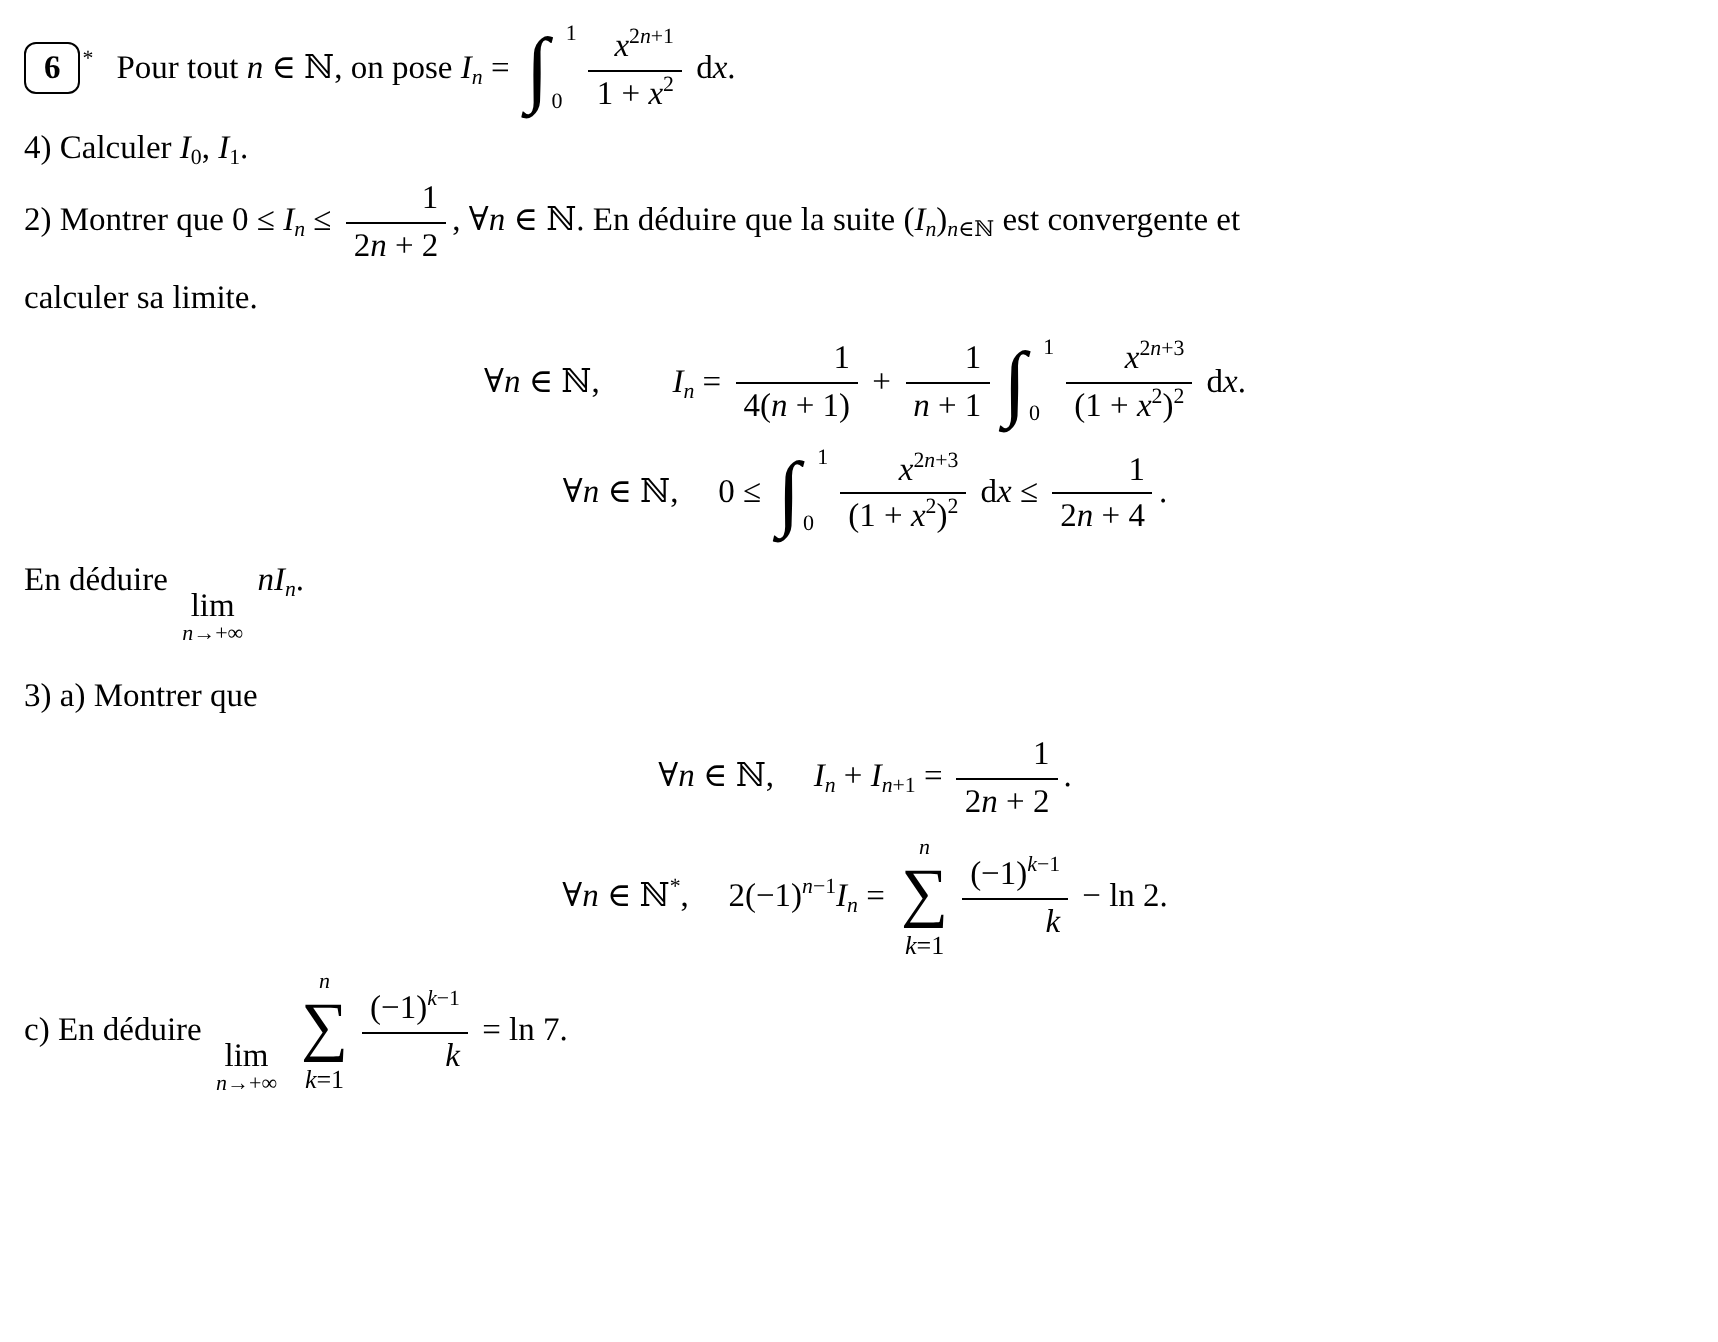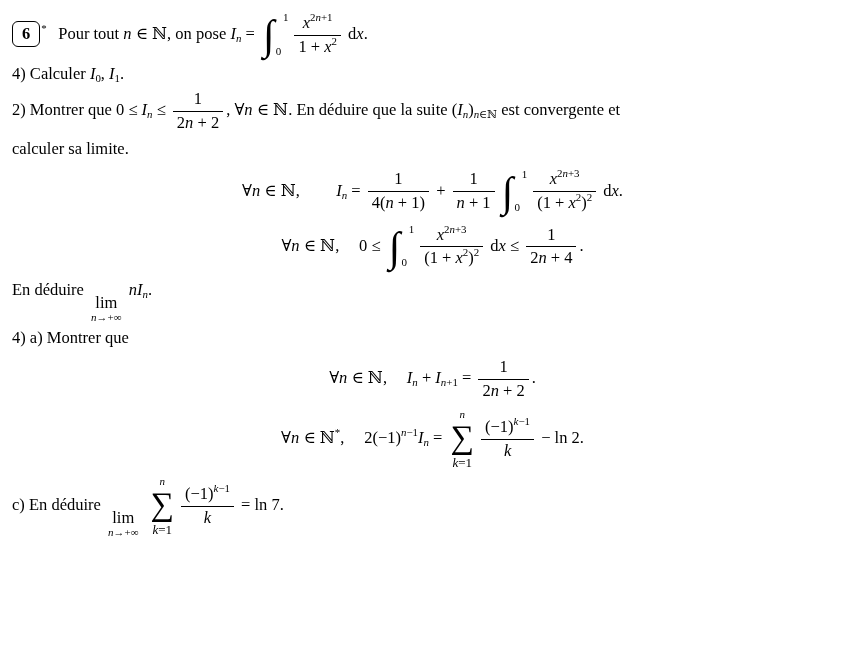--- a/index.html
+++ b/index.html
@@ -13,57 +13,57 @@
     overflow: hidden;
   }
   .doc { width: 100%; }
   .line { margin: 3px 0; line-height: 1.4; }
   .disp { text-align: center; margin: 7px 0; }
   .rm { font-style: normal; }
   .it { font-style: italic; }
   .sup { font-size: 0.66em; vertical-align: 0.6em; line-height: 0; }
   .sub { font-size: 0.66em; vertical-align: -0.28em; line-height: 0; }
   .frac { display: inline-block; vertical-align: middle; text-align: center; margin: 0 3px; }
-  .frac .num, .frac .den { display: block; padding: 1px 4px; line-height: 1.25; }
+  .frac .num, .frac .den { display: block; padding: 1px 4px; line-height: 1.25; text-align: right; }
   .frac .den { border-top: 1.3px solid #000; font-family: Liberation Serif, serif; }
   .qbox {
     display: inline-block; border: 1.7px solid #000; border-radius: 6px;
     padding: 0 9px 1px 9px; font-weight: bold; margin-right: 1px;
   }
   .intw { display: inline-block; position: relative; vertical-align: middle;
           margin: 0 2px; padding: 2px 15px 2px 2px; }
   .ints { font-size: 42px; line-height: 1.05; display: inline-block; }
   .int-sup { position: absolute; top: -1px; right: 1px; font-size: 11px; }
   .int-sub { position: absolute; bottom: 0; left: 52%; font-size: 11px; }
   .sumw { display: inline-flex; flex-direction: column; align-items: center;
           vertical-align: middle; margin: 0 4px; line-height: 1; }
   .sum-above { font-size: 11px; line-height: 1; margin-bottom: 1px; }
   .sum-sign { font-size: 33px; line-height: 1; }
   .sum-below { font-size: 13px; line-height: 1; margin-top: 2px; }
   .limw { display: inline-flex; flex-direction: column; align-items: center;
-          vertical-align: -13px; margin: 0 3px; line-height: 1; }
+          vertical-align: -13px; margin: 10px 3px; line-height: 1; }
   .lim-main { line-height: 1.1; }
   .lim-below { font-size: 11px; line-height: 1; }
   .msp { display: inline-block; }
 </style>
 </head>
 <body style="background: rgb(255, 255, 255); color: rgb(0, 0, 0);">
 
 <div class="doc">
   <div class="line"><span class="qbox">6</span><span class="sup"><span class="rm">*</span></span><span class="msp" style="width: 0.7em;"></span><span class="rm">Pour tout </span><span class="it">n</span><span class="rm"> ∈ ℕ, on pose </span><span class="it">I</span><span class="sub"><span class="it">n</span></span><span class="rm"> = </span><span class="intw"><span class="ints">∫</span><span class="int-sup">1</span><span class="int-sub">0</span></span><span class="frac"><span class="num"><span class="it">x</span><span class="sup"><span class="rm">2</span><span class="it">n</span><span class="rm">+1</span></span></span><span class="den"><span class="rm">1 + </span><span class="it">x</span><span class="sup"><span class="rm">2</span></span></span></span><span class="rm"> d</span><span class="it">x</span><span class="rm">.</span></div>
   <div class="line"><span class="rm">4) Calculer </span><span class="it">I</span><span class="sub"><span class="rm">0</span></span><span class="rm">, </span><span class="it">I</span><span class="sub"><span class="rm">1</span></span><span class="rm">.</span></div>
   <div class="line"><span class="rm">2) Montrer que 0 ≤ </span><span class="it">I</span><span class="sub"><span class="it">n</span></span><span class="rm"> ≤ </span><span class="frac"><span class="num"><span class="rm">1</span></span><span class="den"><span class="rm">2</span><span class="it">n</span><span class="rm"> + 2</span></span></span><span class="rm">, ∀</span><span class="it">n</span><span class="rm"> ∈ ℕ. En déduire que la suite (</span><span class="it">I</span><span class="sub"><span class="it">n</span></span><span class="rm">)</span><span class="sub"><span class="it">n</span><span class="rm">∈ℕ</span></span><span class="rm"> est convergente et</span></div>
   <div class="line">calculer sa limite.</div>
   <div class="line disp"><span class="rm">∀</span><span class="it">n</span><span class="rm"> ∈ ℕ,</span><span class="msp" style="width: 2.2em;"></span><span class="it">I</span><span class="sub"><span class="it">n</span></span><span class="rm"> = </span><span class="frac"><span class="num"><span class="rm">1</span></span><span class="den"><span class="rm">4(</span><span class="it">n</span><span class="rm"> + 1)</span></span></span><span class="rm"> + </span><span class="frac"><span class="num"><span class="rm">1</span></span><span class="den"><span class="it">n</span><span class="rm"> + 1</span></span></span><span class="intw"><span class="ints">∫</span><span class="int-sup">1</span><span class="int-sub">0</span></span><span class="frac"><span class="num"><span class="it">x</span><span class="sup"><span class="rm">2</span><span class="it">n</span><span class="rm">+3</span></span></span><span class="den"><span class="rm">(1 + </span><span class="it">x</span><span class="sup"><span class="rm">2</span></span><span class="rm">)</span><span class="sup"><span class="rm">2</span></span></span></span><span class="rm"> d</span><span class="it">x</span><span class="rm">.</span></div>
   <div class="line disp"><span class="rm">∀</span><span class="it">n</span><span class="rm"> ∈ ℕ,</span><span class="msp" style="width: 1.2em;"></span><span class="rm">0 ≤ </span><span class="intw"><span class="ints">∫</span><span class="int-sup">1</span><span class="int-sub">0</span></span><span class="frac"><span class="num"><span class="it">x</span><span class="sup"><span class="rm">2</span><span class="it">n</span><span class="rm">+3</span></span></span><span class="den"><span class="rm">(1 + </span><span class="it">x</span><span class="sup"><span class="rm">2</span></span><span class="rm">)</span><span class="sup"><span class="rm">2</span></span></span></span><span class="rm"> d</span><span class="it">x</span><span class="rm"> ≤ </span><span class="frac"><span class="num"><span class="rm">1</span></span><span class="den"><span class="rm">2</span><span class="it">n</span><span class="rm"> + 4</span></span></span><span class="rm">.</span></div>
   <div class="line"><span class="rm">En déduire </span><span class="limw">
         <span class="lim-main">lim</span>
         <span class="lim-below"><span class="it">n</span><span class="rm">→+∞</span></span>
       </span><span class="msp" style="width: 0.25em;"></span><span class="it">n</span><span class="it">I</span><span class="sub"><span class="it">n</span></span><span class="rm">.</span></div>
-  <div class="line">4) a) Montrer que</div>
+  <div class="line">3) a) Montrer que</div>
   <div class="line disp"><span class="rm">∀</span><span class="it">n</span><span class="rm"> ∈ ℕ,</span><span class="msp" style="width: 1.2em;"></span><span class="it">I</span><span class="sub"><span class="it">n</span></span><span class="rm"> + </span><span class="it">I</span><span class="sub"><span class="it">n</span><span class="rm">+1</span></span><span class="rm"> = </span><span class="frac"><span class="num"><span class="rm">1</span></span><span class="den"><span class="rm">2</span><span class="it">n</span><span class="rm"> + 2</span></span></span><span class="rm">.</span></div>
   <div class="line disp"><span class="rm">∀</span><span class="it">n</span><span class="rm"> ∈ ℕ</span><span class="sup"><span class="rm">*</span></span><span class="rm">,</span><span class="msp" style="width: 1.2em;"></span><span class="rm">2(−1)</span><span class="sup"><span class="it">n</span><span class="rm">−1</span></span><span class="it">I</span><span class="sub"><span class="it">n</span></span><span class="rm"> = </span><span class="sumw">
         <span class="sum-above it"><span class="it">n</span></span>
         <span class="sum-sign">∑</span>
         <span class="sum-below"><span class="it">k</span><span class="rm">=1</span></span>
       </span><span class="frac"><span class="num"><span class="rm">(−1)</span><span class="sup"><span class="it">k</span><span class="rm">−1</span></span></span><span class="den"><span class="it">k</span></span></span><span class="rm"> − ln 2.</span></div>
   <div class="line"><span class="rm">c) En déduire </span><span class="limw">
         <span class="lim-main">lim</span>
         <span class="lim-below"><span class="it">n</span><span class="rm">→+∞</span></span>
       </span><span class="msp" style="width: 0.3em;"></span><span class="sumw">

